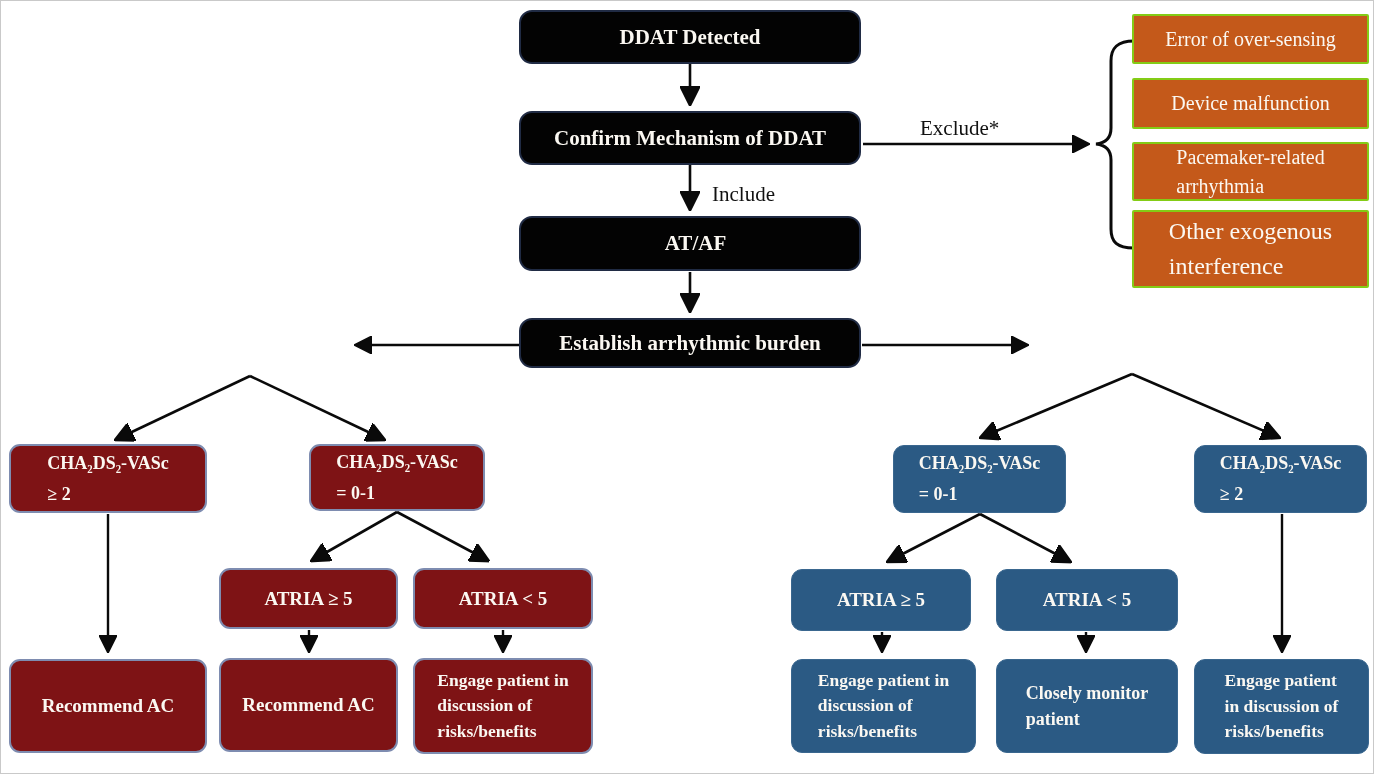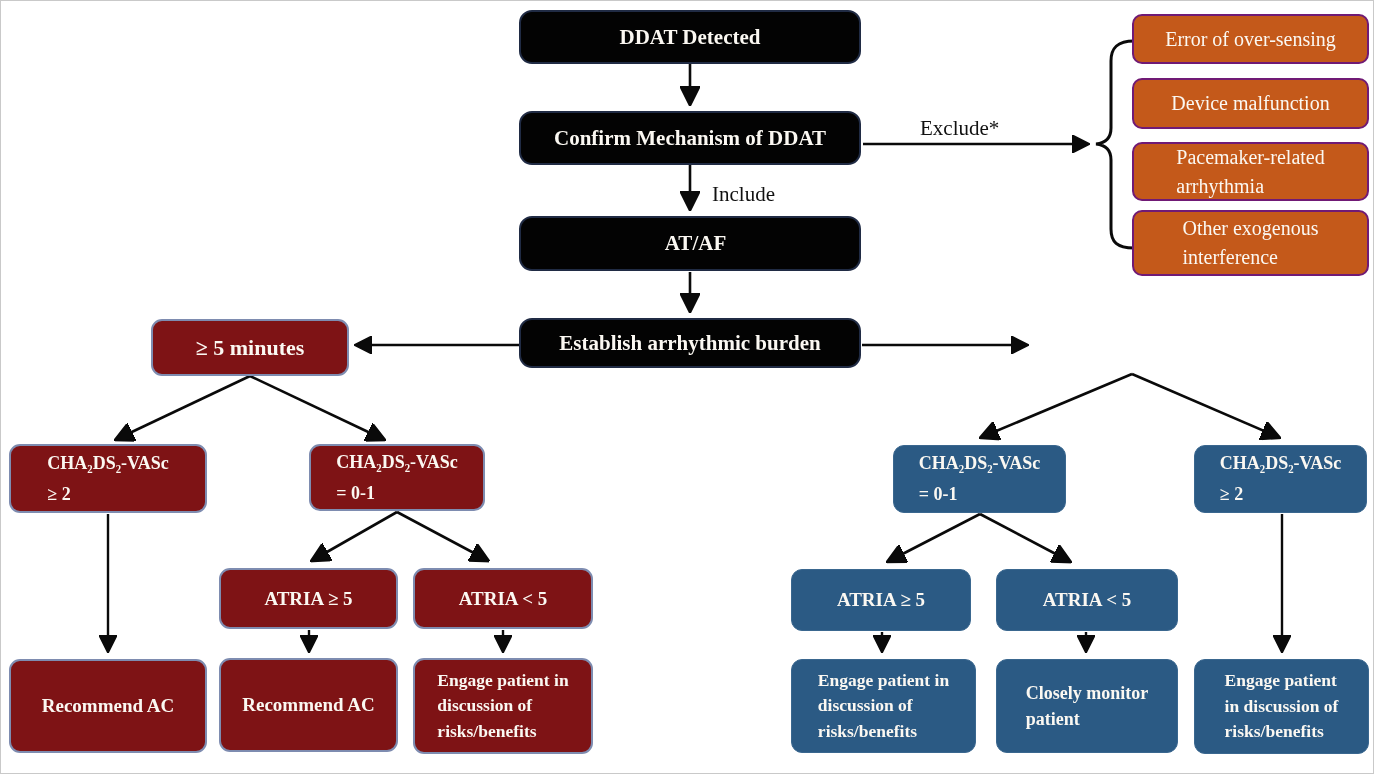--- a/index.html
+++ b/index.html
@@ -17,21 +17,21 @@
   .node{
     position:absolute;z-index:2;
     display:flex;align-items:center;justify-content:center;
     text-align:left;color:#fbf8f2;font-weight:bold;
     border-radius:11px;white-space:pre-line;
     box-sizing:border-box;padding:3px 8px;line-height:1.45;
   }
   .black{background:#030303;border:2px solid #202b44;border-radius:13px;}
   .red{background:#7e1315;border:2px solid #7e8cb0;}
   .blue{background:#2b5a84;border:1px solid #3a678f;}
-  .orange{background:#c4591a;border:2px solid #701a75;font-weight:normal;border-radius:10px;}
+  .orange{background:#c4591a;border:2px solid #84cc16;font-weight:normal;border-radius:2px;}
   .edge-label{
     position:absolute;z-index:2;color:#111111;font-size:21px;
     font-weight:normal;white-space:nowrap;
   }
   .lh-tall{line-height:1.7;}
 </style>
 </head>
 <body>
 
 <div class="stage">
@@ -75,24 +75,23 @@
 
   <div class="node black" style="left:518px;top:9px;width:342px;height:54px;font-size:21px;">DDAT Detected</div>
   <div class="node black" style="left:518px;top:110px;width:342px;height:54px;font-size:21px;">Confirm Mechanism of DDAT</div>
   <div class="node black" style="left:518px;top:215px;width:342px;height:55px;font-size:21px;padding-left:19px;">AT/AF</div>
   <div class="node black" style="left:518px;top:317px;width:342px;height:50px;font-size:21px;">Establish arrhythmic burden</div>
 
   <div class="node orange" style="left:1131px;top:13px;width:237px;height:50px;font-size:20px;">Error of over-sensing</div>
   <div class="node orange" style="left:1131px;top:77px;width:237px;height:51px;font-size:20px;">Device malfunction</div>
   <div class="node orange" style="left:1131px;top:141px;width:237px;height:59px;font-size:20px;">Pacemaker-related
 arrhythmia</div>
-  <div class="node orange" style="left:1131px;top:209px;width:237px;height:66px;font-size:20px;">Other exogenous
+  <div class="node orange" style="left:1131px;top:209px;width:237px;height:78px;font-size:24px;">Other exogenous
 interference</div>
 
-  <div class="node red" style="left:150px;top:318px;width:198px;height:57px;font-size:22px;">≥ 5 minutes</div>
   <div class="node red lh-tall" style="left:8px;top:443px;width:198px;height:69px;font-size:18px;">CHA₂DS₂-VASc
 ≥ 2</div>
   <div class="node red lh-tall" style="left:308px;top:443px;width:176px;height:67px;font-size:18px;">CHA₂DS₂-VASc
 = 0-1</div>
   <div class="node red" style="left:218px;top:567px;width:179px;height:61px;font-size:19px;">ATRIA ≥ 5</div>
   <div class="node red" style="left:412px;top:567px;width:180px;height:61px;font-size:19px;">ATRIA &lt; 5</div>
   <div class="node red" style="left:8px;top:658px;width:198px;height:94px;font-size:19px;">Recommend AC</div>
   <div class="node red" style="left:218px;top:657px;width:179px;height:94px;font-size:19px;">Recommend AC</div>
   <div class="node red" style="left:412px;top:657px;width:180px;height:96px;font-size:17.5px;">Engage patient in
 discussion of

